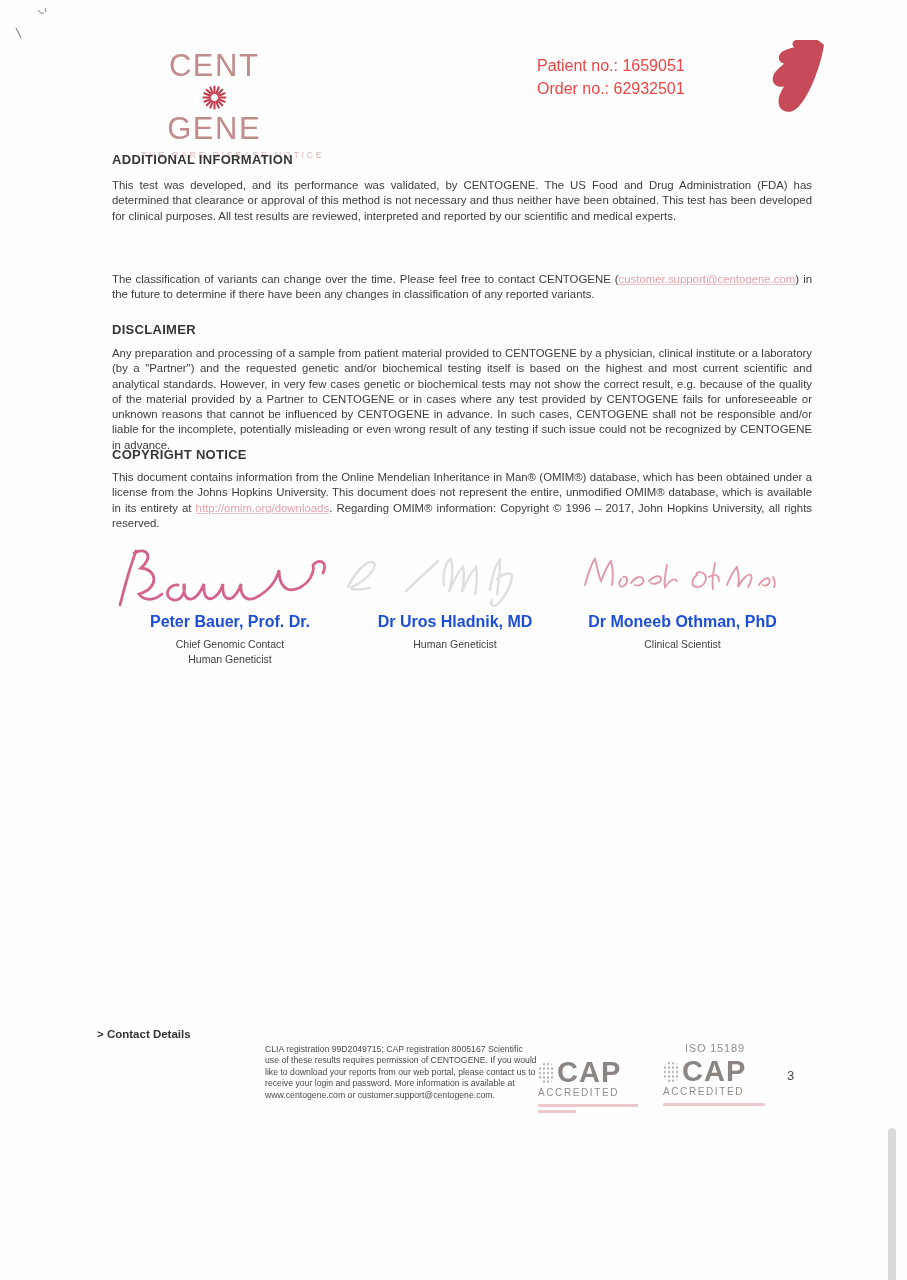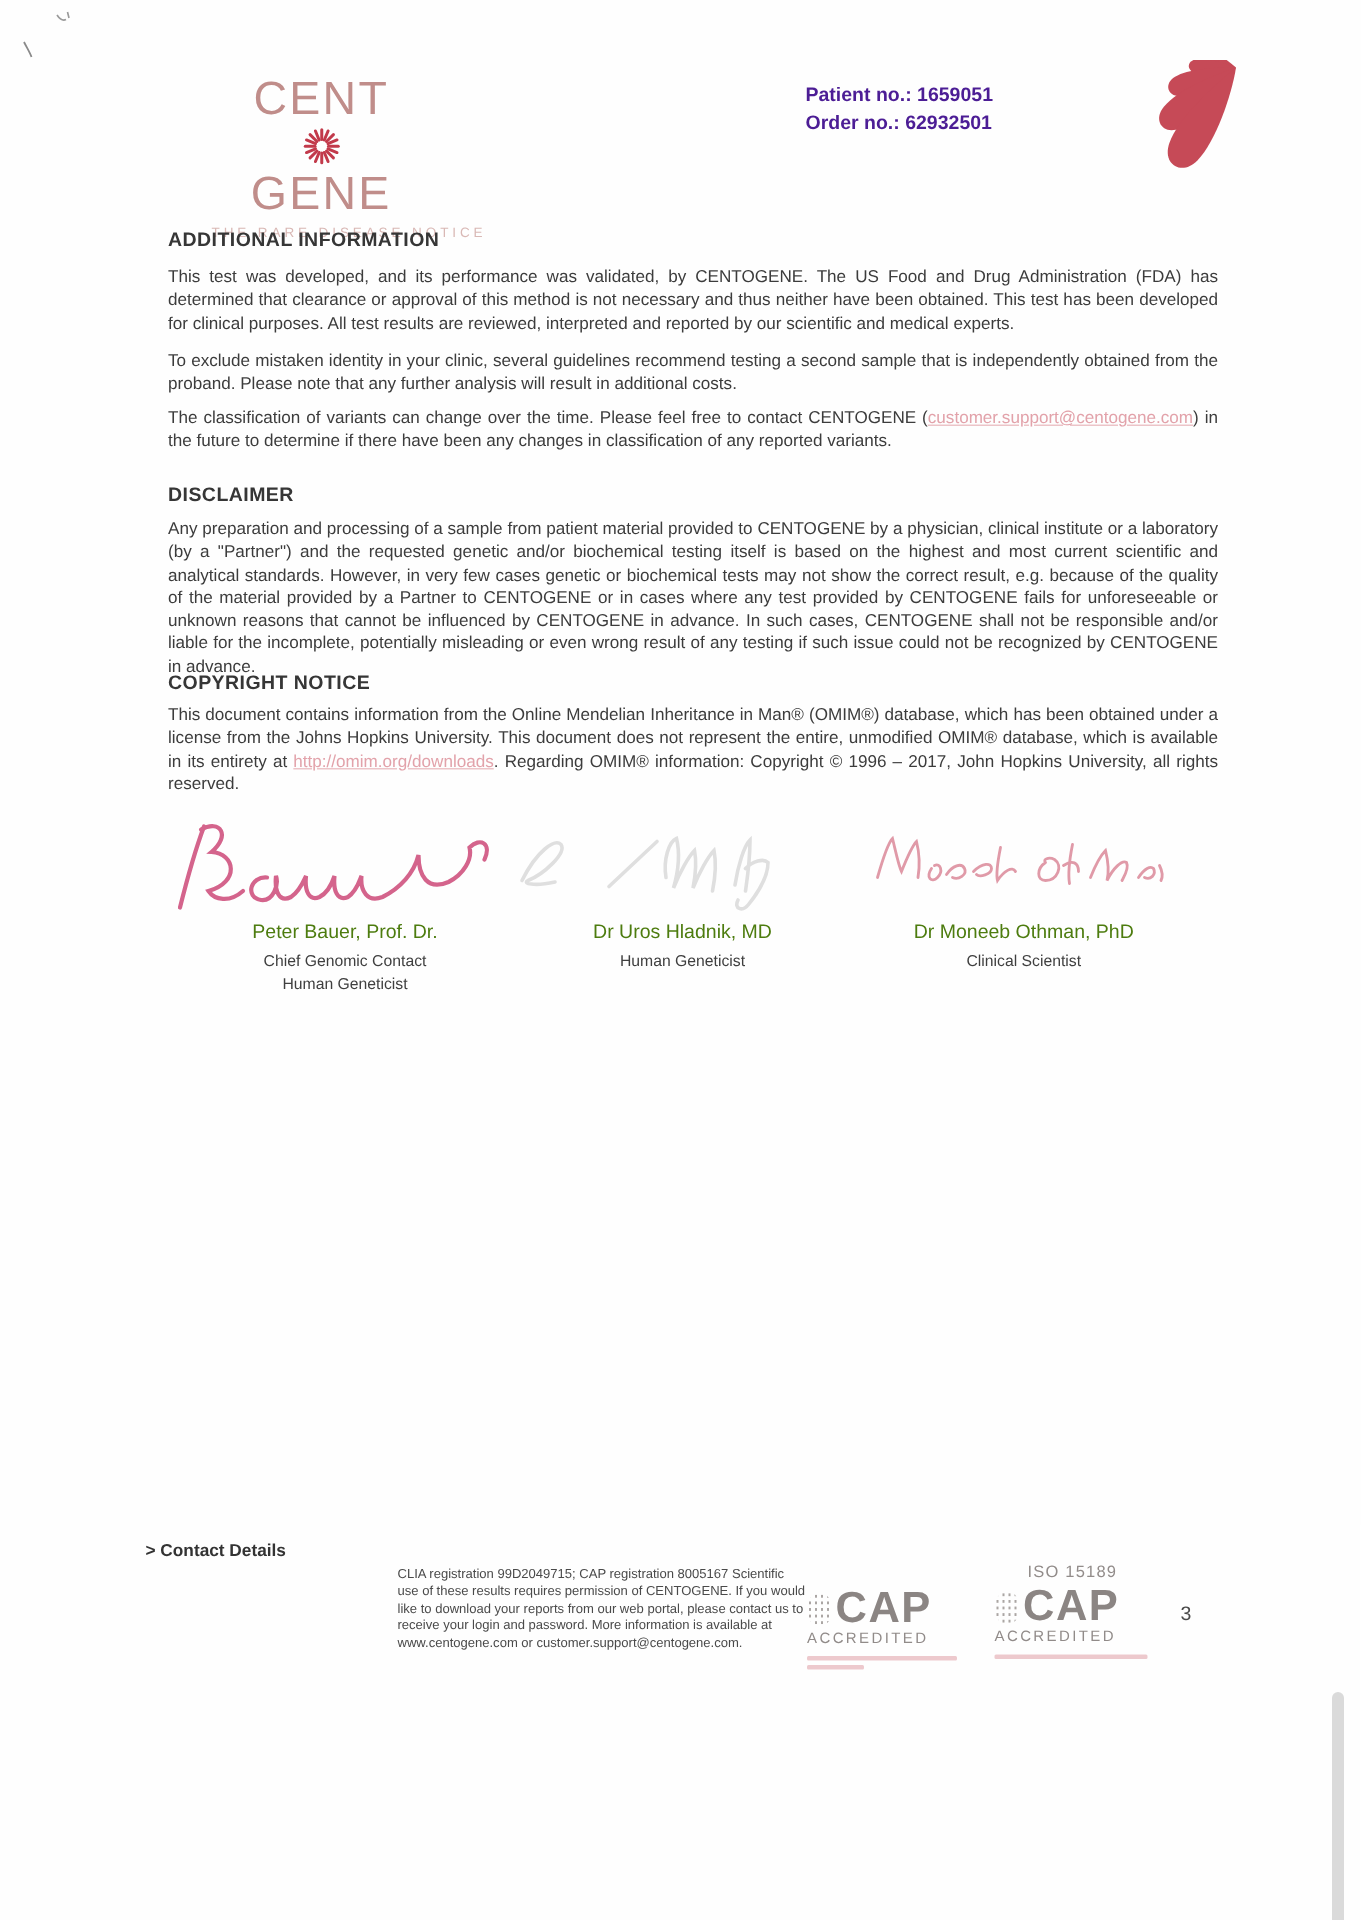--- a/index.html
+++ b/index.html
@@ -9,34 +9,34 @@
     position:relative; width:907px; height:1280px; margin:0 auto;
     background:#fefefe; overflow:hidden; color:#3d3d3d;
   }
   
   .logo-block { position:absolute; left:104px; top:48px; }
   .logo-line { display:flex; align-items:center; font-size:31px; letter-spacing:1.5px;
                color:#c08d8a; font-weight:400;flex-direction:column; }
   .logo-flower { width:27px; height:27px; margin:0 2px; }
   .logo-tagline { margin-top:3px; margin-left:37px; font-size:9px; letter-spacing:2.6px;
                   color:#d9b8b5; }
-  .patient-block { position:absolute; left:537px; top:54px; font-size:13px; font-weight:bold;
-                   color:#4c1d95; line-height:1.45; }
+  .patient-block { position:absolute; left:537px; top:54px; font-size:16px; font-weight:normal;
+                   color:#ef4444; line-height:1.45; }
   .fan-icon { position:absolute; left:738px; top:40px; }
   .pen-marks { position:absolute; left:4px; top:2px; }
   
   .h-title { position:absolute; left:112px; font-size:13px; font-weight:bold; color:#363636;
              letter-spacing:.3px; }
   .para { position:absolute; left:112px; width:700px; font-size:11.4px; line-height:1.34;
           color:#3c3c3c; text-align:justify; }
   .doc-link { color:#e2a2aa; text-decoration:underline; text-decoration-color:#ecc4c8; cursor:pointer; }
   
   .sig-block { position:absolute; text-align:center; }
   .sig-svg { display:block; margin:0 auto; }
-  .sig-name { font-size:13px; font-weight:normal; color:#4d7c0f; margin-top:4px; }
+  .sig-name { font-size:16px; font-weight:bold; color:#1d4ed8; margin-top:4px; }
   .sig-title { font-size:10.5px; color:#3f3f3f; line-height:1.4; margin-top:6px; }
   
   .contact-title { position:absolute; left:97px; top:1028px; font-size:11.5px; font-weight:bold;
                    color:#333; }
   .contact-lines { position:absolute; left:97px; top:1047px; font-size:11px; color:#3f3f3f;
                    line-height:1.32; }
   .contact-pink { color:#ecb9be; line-height:1.32; font-size:11px; }
   .clia-block { position:absolute; left:265px; top:1044px; width:272px; font-size:8.7px;
                 color:#4a4a4a; line-height:1.32; }
   .cap-logo { position:absolute; width:110px; text-align:left; color:#8b8583; }
@@ -103,21 +103,20 @@
       <path d="M0,0 C-3,9 -6,20 -4.5,27 C-3.2,33 3.2,33 4.5,27 C6,20 3,7 0,0 Z" transform="rotate(72) scale(1.5)"></path>
       <path d="M0,0 C-3,9 -6,20 -4.5,27 C-3.2,33 3.2,33 4.5,27 C6,20 3,7 0,0 Z" transform="rotate(52) scale(2.0)"></path>
       <path d="M0,0 C-3,9 -6,20 -4.5,27 C-3.2,33 3.2,33 4.5,27 C6,20 3,7 0,0 Z" transform="rotate(32) scale(2.45)"></path>
     </g>
   </svg>
 
   <div class="h-title" style="top:152px;">ADDITIONAL INFORMATION</div>
 
   <div class="para" style="top:178px;">This test was developed, and its performance was validated, by CENTOGENE. The US Food and Drug Administration (FDA) has determined that clearance or approval of this method is not necessary and thus neither have been obtained. This test has been developed for clinical purposes. All test results are reviewed, interpreted and reported by our scientific and medical experts.</div>
 
-  <div class="para" style="top:234px;">To exclude mistaken identity in your clinic, several guidelines recommend testing a second sample that is independently obtained from the proband. Please note that any further analysis will result in additional costs.</div>
 
   <div class="para" style="top:272px;"><span>The classification of variants can change over the time. Please feel free to contact CENTOGENE (</span><span class="doc-link">customer.support@centogene.com</span><span>) in the future to determine if there have been any changes in classification of any reported variants.</span></div>
 
   <div class="h-title" style="top:322px;">DISCLAIMER</div>
 
   <div class="para" style="top:346px;">Any preparation and processing of a sample from patient material provided to CENTOGENE by a physician, clinical institute or a laboratory (by a "Partner") and the requested genetic and/or biochemical testing itself is based on the highest and most current scientific and analytical standards. However, in very few cases genetic or biochemical tests may not show the correct result, e.g. because of the quality of the material provided by a Partner to CENTOGENE or in cases where any test provided by CENTOGENE fails for unforeseeable or unknown reasons that cannot be influenced by CENTOGENE in advance. In such cases, CENTOGENE shall not be responsible and/or liable for the incomplete, potentially misleading or even wrong result of any testing if such issue could not be recognized by CENTOGENE in advance.</div>
 
   <div class="h-title" style="top:447px;">COPYRIGHT NOTICE</div>
 
   <div class="para" style="top:470px;"><span>This document contains information from the Online Mendelian Inheritance in Man® (OMIM®) database, which has been obtained under a license from the Johns Hopkins University. This document does not represent the entire, unmodified OMIM® database, which is available in its entirety at </span><span class="doc-link">http://omim.org/downloads</span><span>. Regarding OMIM® information: Copyright © 1996 – 2017, John Hopkins University, all rights reserved.</span></div>

